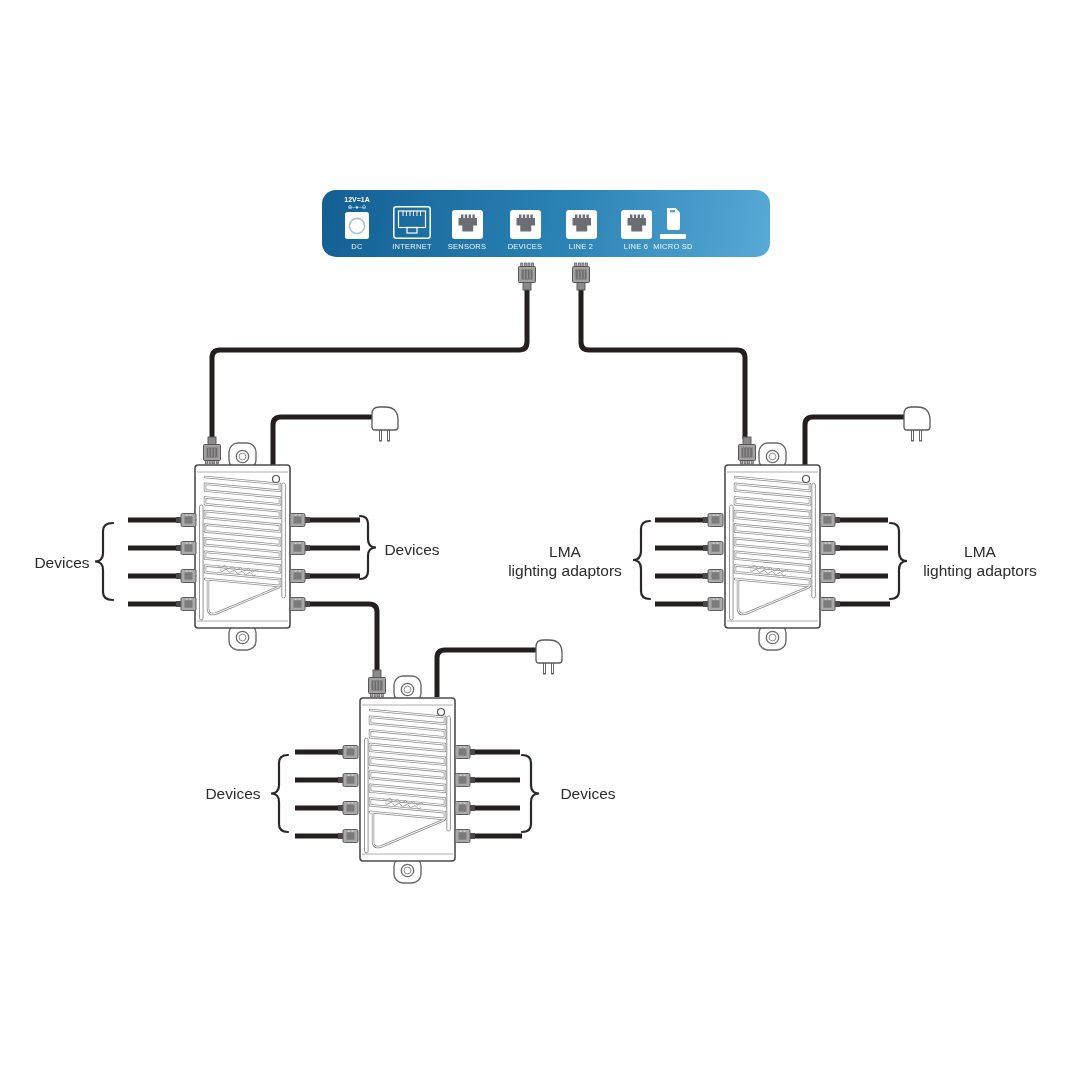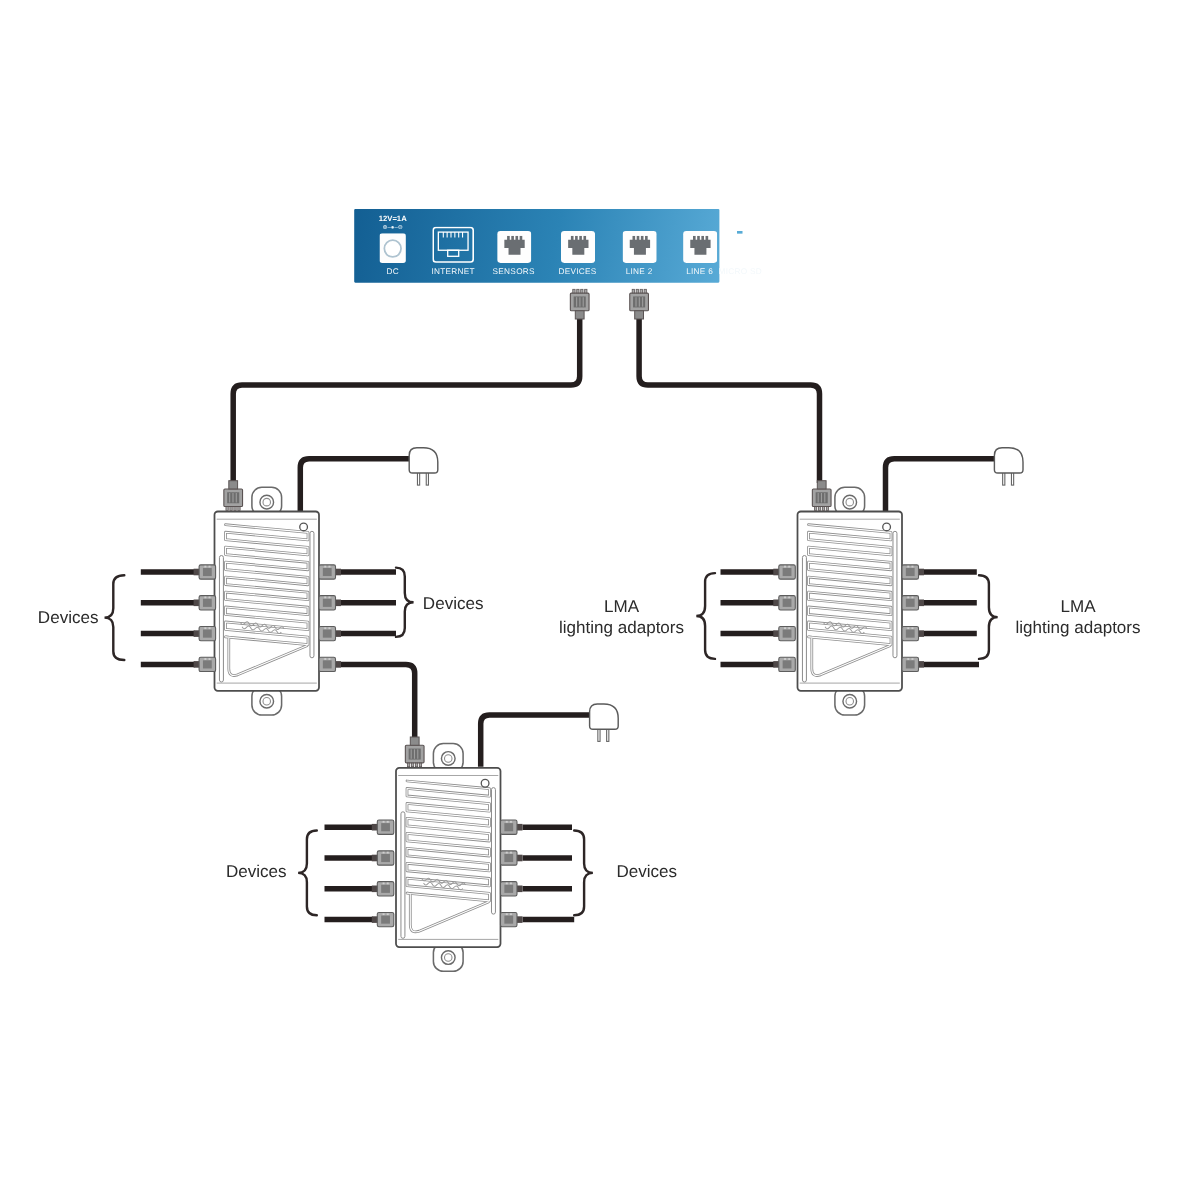--- a/index.html
+++ b/index.html
@@ -1,21 +1,21 @@
 <!DOCTYPE html>
 <html><head>
 <meta charset="utf-8">
 <style>
   html,body{margin:0;padding:0;background:#fff;}
   #canvas{position:relative;width:1071px;height:1072px;background:#ffffff;overflow:hidden;
           font-family:"Liberation Sans", sans-serif;}
   #diagram{position:absolute;left:0;top:0;}
   
-  .panel{position:absolute;left:322px;top:190px;width:332px;height:67px;border-radius:1px;
-         background:linear-gradient(100deg,#135f93 0%,#2b83b5 55%,#58aad6 100%);}
+  .panel{position:absolute;left:322px;top:190px;width:412px;height:67px;border-radius:14px;
+         background:linear-gradient(100deg,#135f93 0%,#2b83b5 55%,#58aad6 100%);padding-left:36px;}
   .port{position:absolute;top:0;height:67px;display:flex;flex-direction:column;align-items:center;
         justify-content:flex-end;padding-bottom:6px;box-sizing:border-box;}
   .port .plabel{margin-top:3px;font-size:7.5px;letter-spacing:.25px;color:#f3f8fb;white-space:nowrap;}
   .port .rating{font-size:7px;font-weight:bold;color:#fff;line-height:8px;white-space:nowrap;}
   .port .polarity{font-size:5.5px;color:#e8f1f7;line-height:6px;margin-bottom:2px;white-space:nowrap;}
   
   .note{position:absolute;transform:translate(-50%,-50%);font-size:15.5px;color:#2b2b2b;
         text-align:center;line-height:19px;white-space:nowrap;}
 </style>
 </head>

